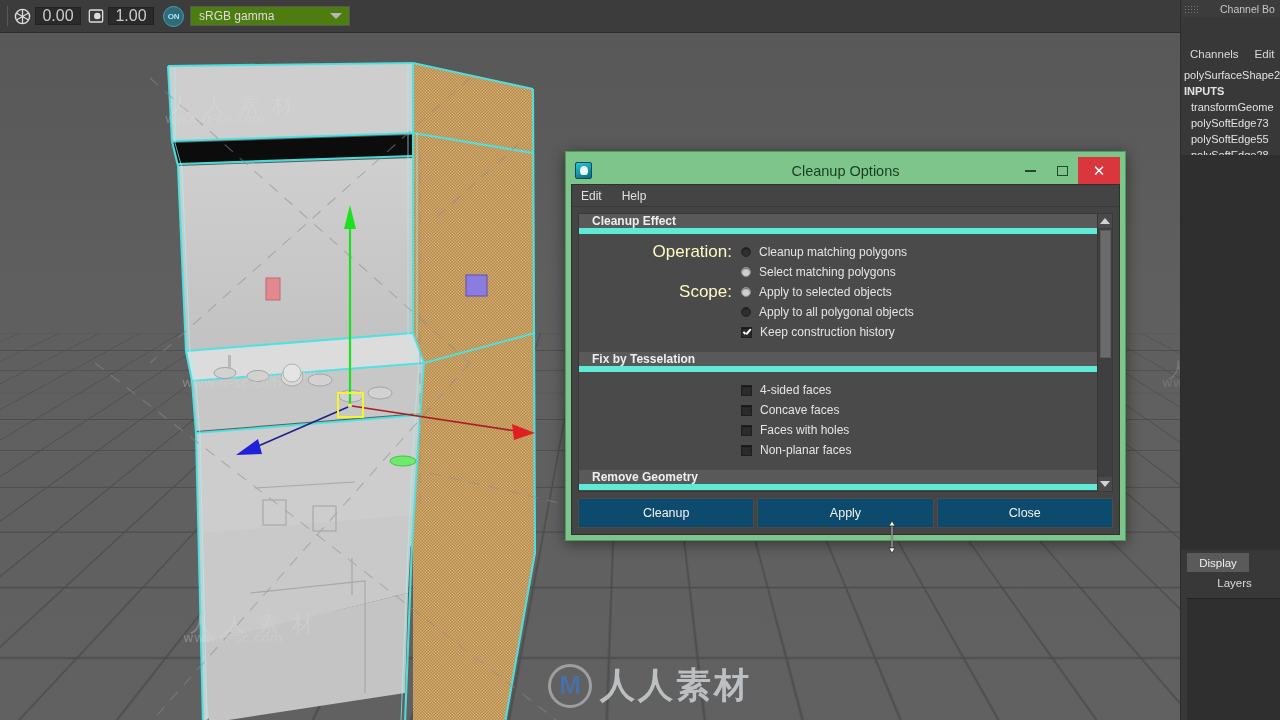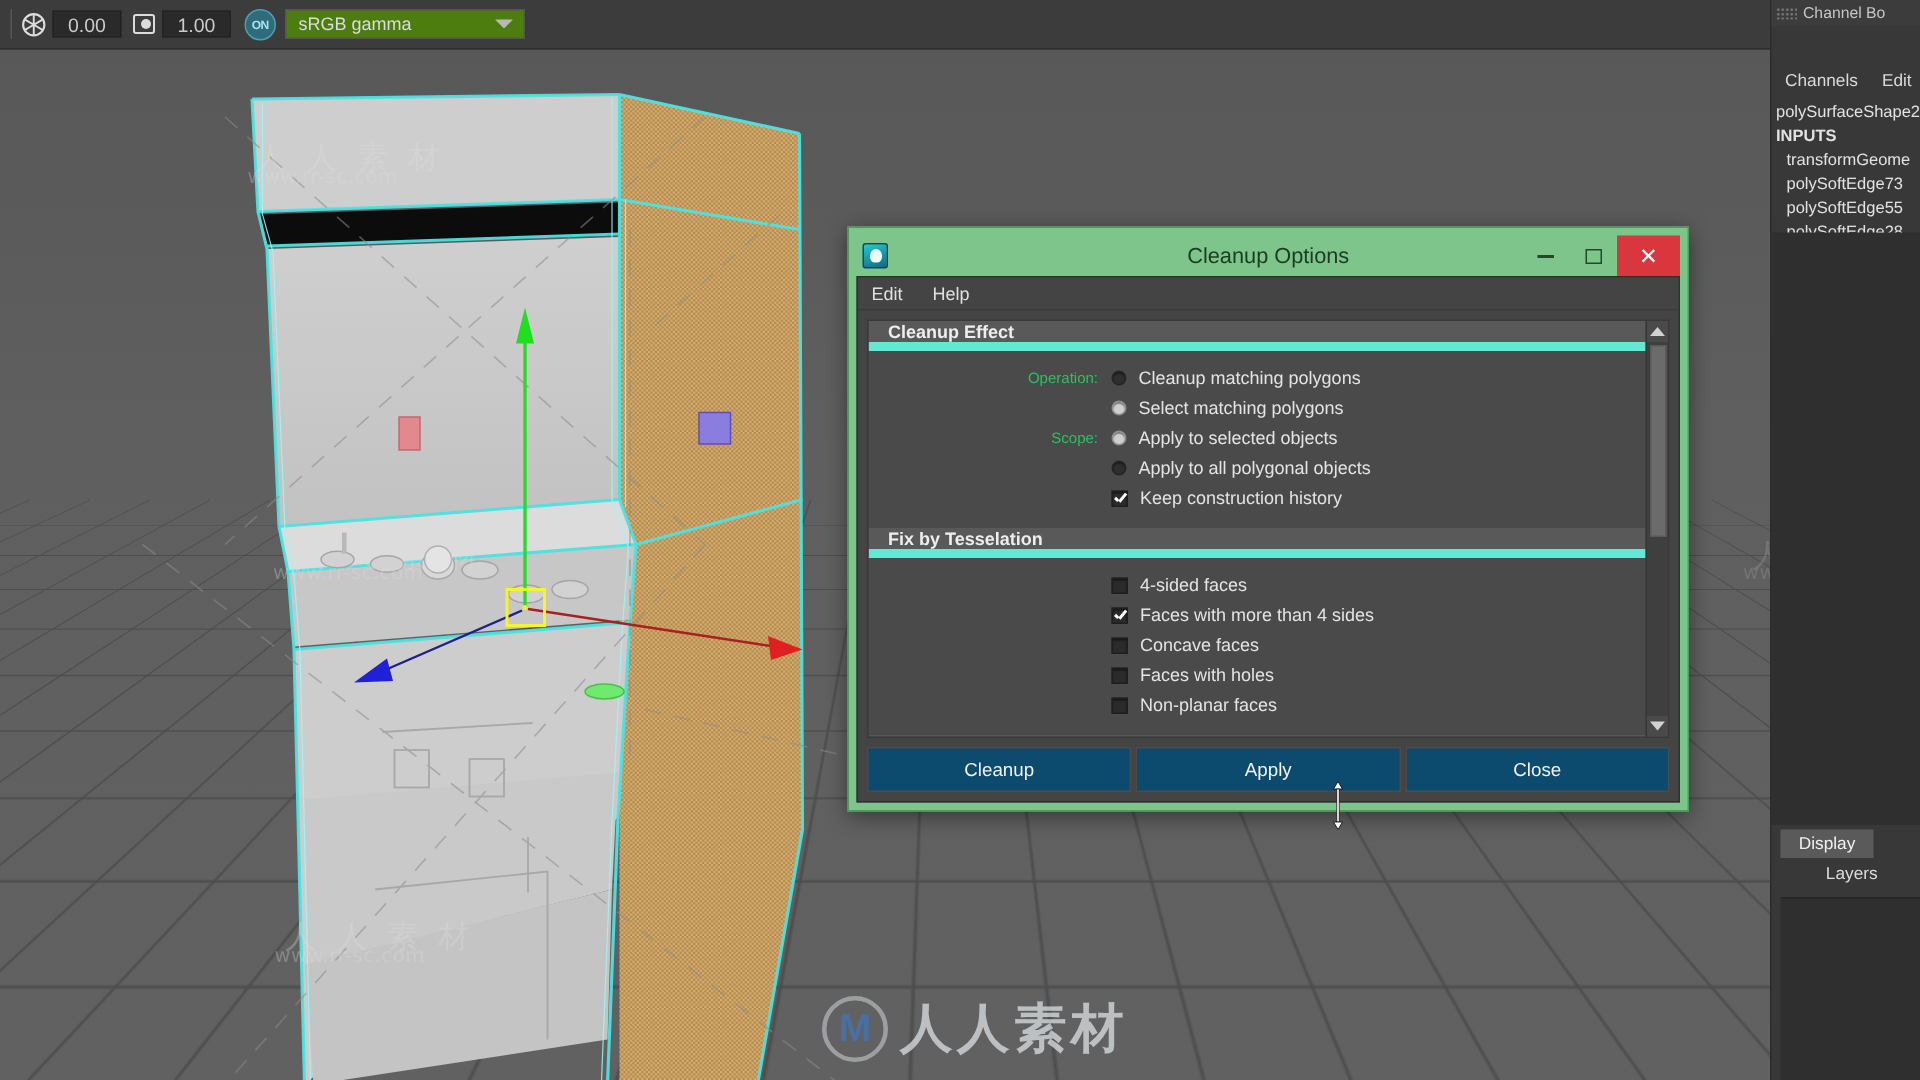--- a/index.html
+++ b/index.html
@@ -19,21 +19,21 @@
     z-index:30;
     border-bottom:1px solid #2e2e2e;
   }
   .tb-sep { width:1px; height:20px; background:#575757; margin:0 5px; }
   .tb-icon {
     width:19px; height:19px; display:flex; align-items:center;
     justify-content:center; color:#d8d8d8; flex:none;
   }
   .tb-num {
     width:46px; height:18px; background:#2a2a2a; border:1px solid #222;
-    color:#ccc; font-size:13px; display:flex; align-items:center;
+    color:#ccc; font-size:16px; display:flex; align-items:center;
     justify-content:center; margin:0 5px 0 3px;
   }
   .tb-onbtn {
     width:21px; height:21px; border-radius:50%;
     background:#2f6b7a; border:1px solid #4aa0b4;
     display:flex; align-items:center; justify-content:center;
     color:#a9e3f0; font-size:8px; font-weight:bold; letter-spacing:-0.3px;
     margin-left:4px;
   }
   .tb-combo {
@@ -98,21 +98,21 @@
     font-family:"DejaVu Sans", sans-serif;
   }
 
   
   .chbox {
     position:absolute; right:0; top:0; width:100px; height:720px;
     background:#383838; z-index:25; color:#d6d6d6; font-size:11px;
     border-left:1px solid #2b2b2b;
   }
   .chbox-tabrow {
-    height:17px; display:flex; align-items:center; gap:4px;
+    height:17px; display:flex; align-items:center; gap:22px;
     padding-left:3px; background:#3c3c3c; overflow:hidden;
   }
   .dotted { width:14px;height:8px;
     background-image:radial-gradient(#777 0.8px, transparent 0.9px);
     background-size:3px 3px; }
   .chbox-tab { font-size:10.5px; color:#c6c6c6; white-space:nowrap; }
   .chbox-menu {
     height:24px; display:flex; align-items:center; gap:16px;
     padding-left:9px; margin-top:25px; font-size:11.5px; color:#dadada;
   }
@@ -195,21 +195,21 @@
   .sect-hdr {
     height:20px; background:#595959; border-bottom:6px solid #5eead4;
     display:flex; align-items:center; padding-left:13px;
     color:#eeeeee; font-size:12px; font-weight:bold;
   }
   .sect-body { padding:9px 0 9px 0; background:#4a4a4a; }
 
   .row { display:flex; align-items:center; height:18px; margin-bottom:2px; }
   .row-label {
     width:162px; text-align:right; padding-right:9px;
-    color:#22c55e; font-size:10px;
+    color:#fef9c3; font-size:17px;
   }
   .radio {
     width:10px;height:10px;border-radius:50%;
     background:#2f2f2f; border:1px solid #252525; flex:none;
     box-shadow:inset 0 1px 1px rgba(0,0,0,0.5);
   }
   .radio.on { background:#cfcfcf; border-color:#8d8d8d; }
   .chk {
     width:11px;height:11px;background:#2b2b2b;border:1px solid #1f1f1f;
     flex:none; display:flex;align-items:center;justify-content:center;
@@ -567,27 +567,20 @@
 
           <div class="sect-hdr">Fix by Tesselation</div>
           <div class="sect-body">
 
             <div class="row">
               <span class="row-label"></span>
               <span class="chk"></span>
               <span class="opt-text">4-sided faces</span>
             </div>
 
-            <div class="row">
-              <span class="row-label"></span>
-              <span class="chk on">
-                  <span class="tick"></span>
-                </span>
-              <span class="opt-text">Faces with more than 4 sides</span>
-            </div>
 
             <div class="row">
               <span class="row-label"></span>
               <span class="chk"></span>
               <span class="opt-text">Concave faces</span>
             </div>
 
             <div class="row">
               <span class="row-label"></span>
               <span class="chk"></span>

